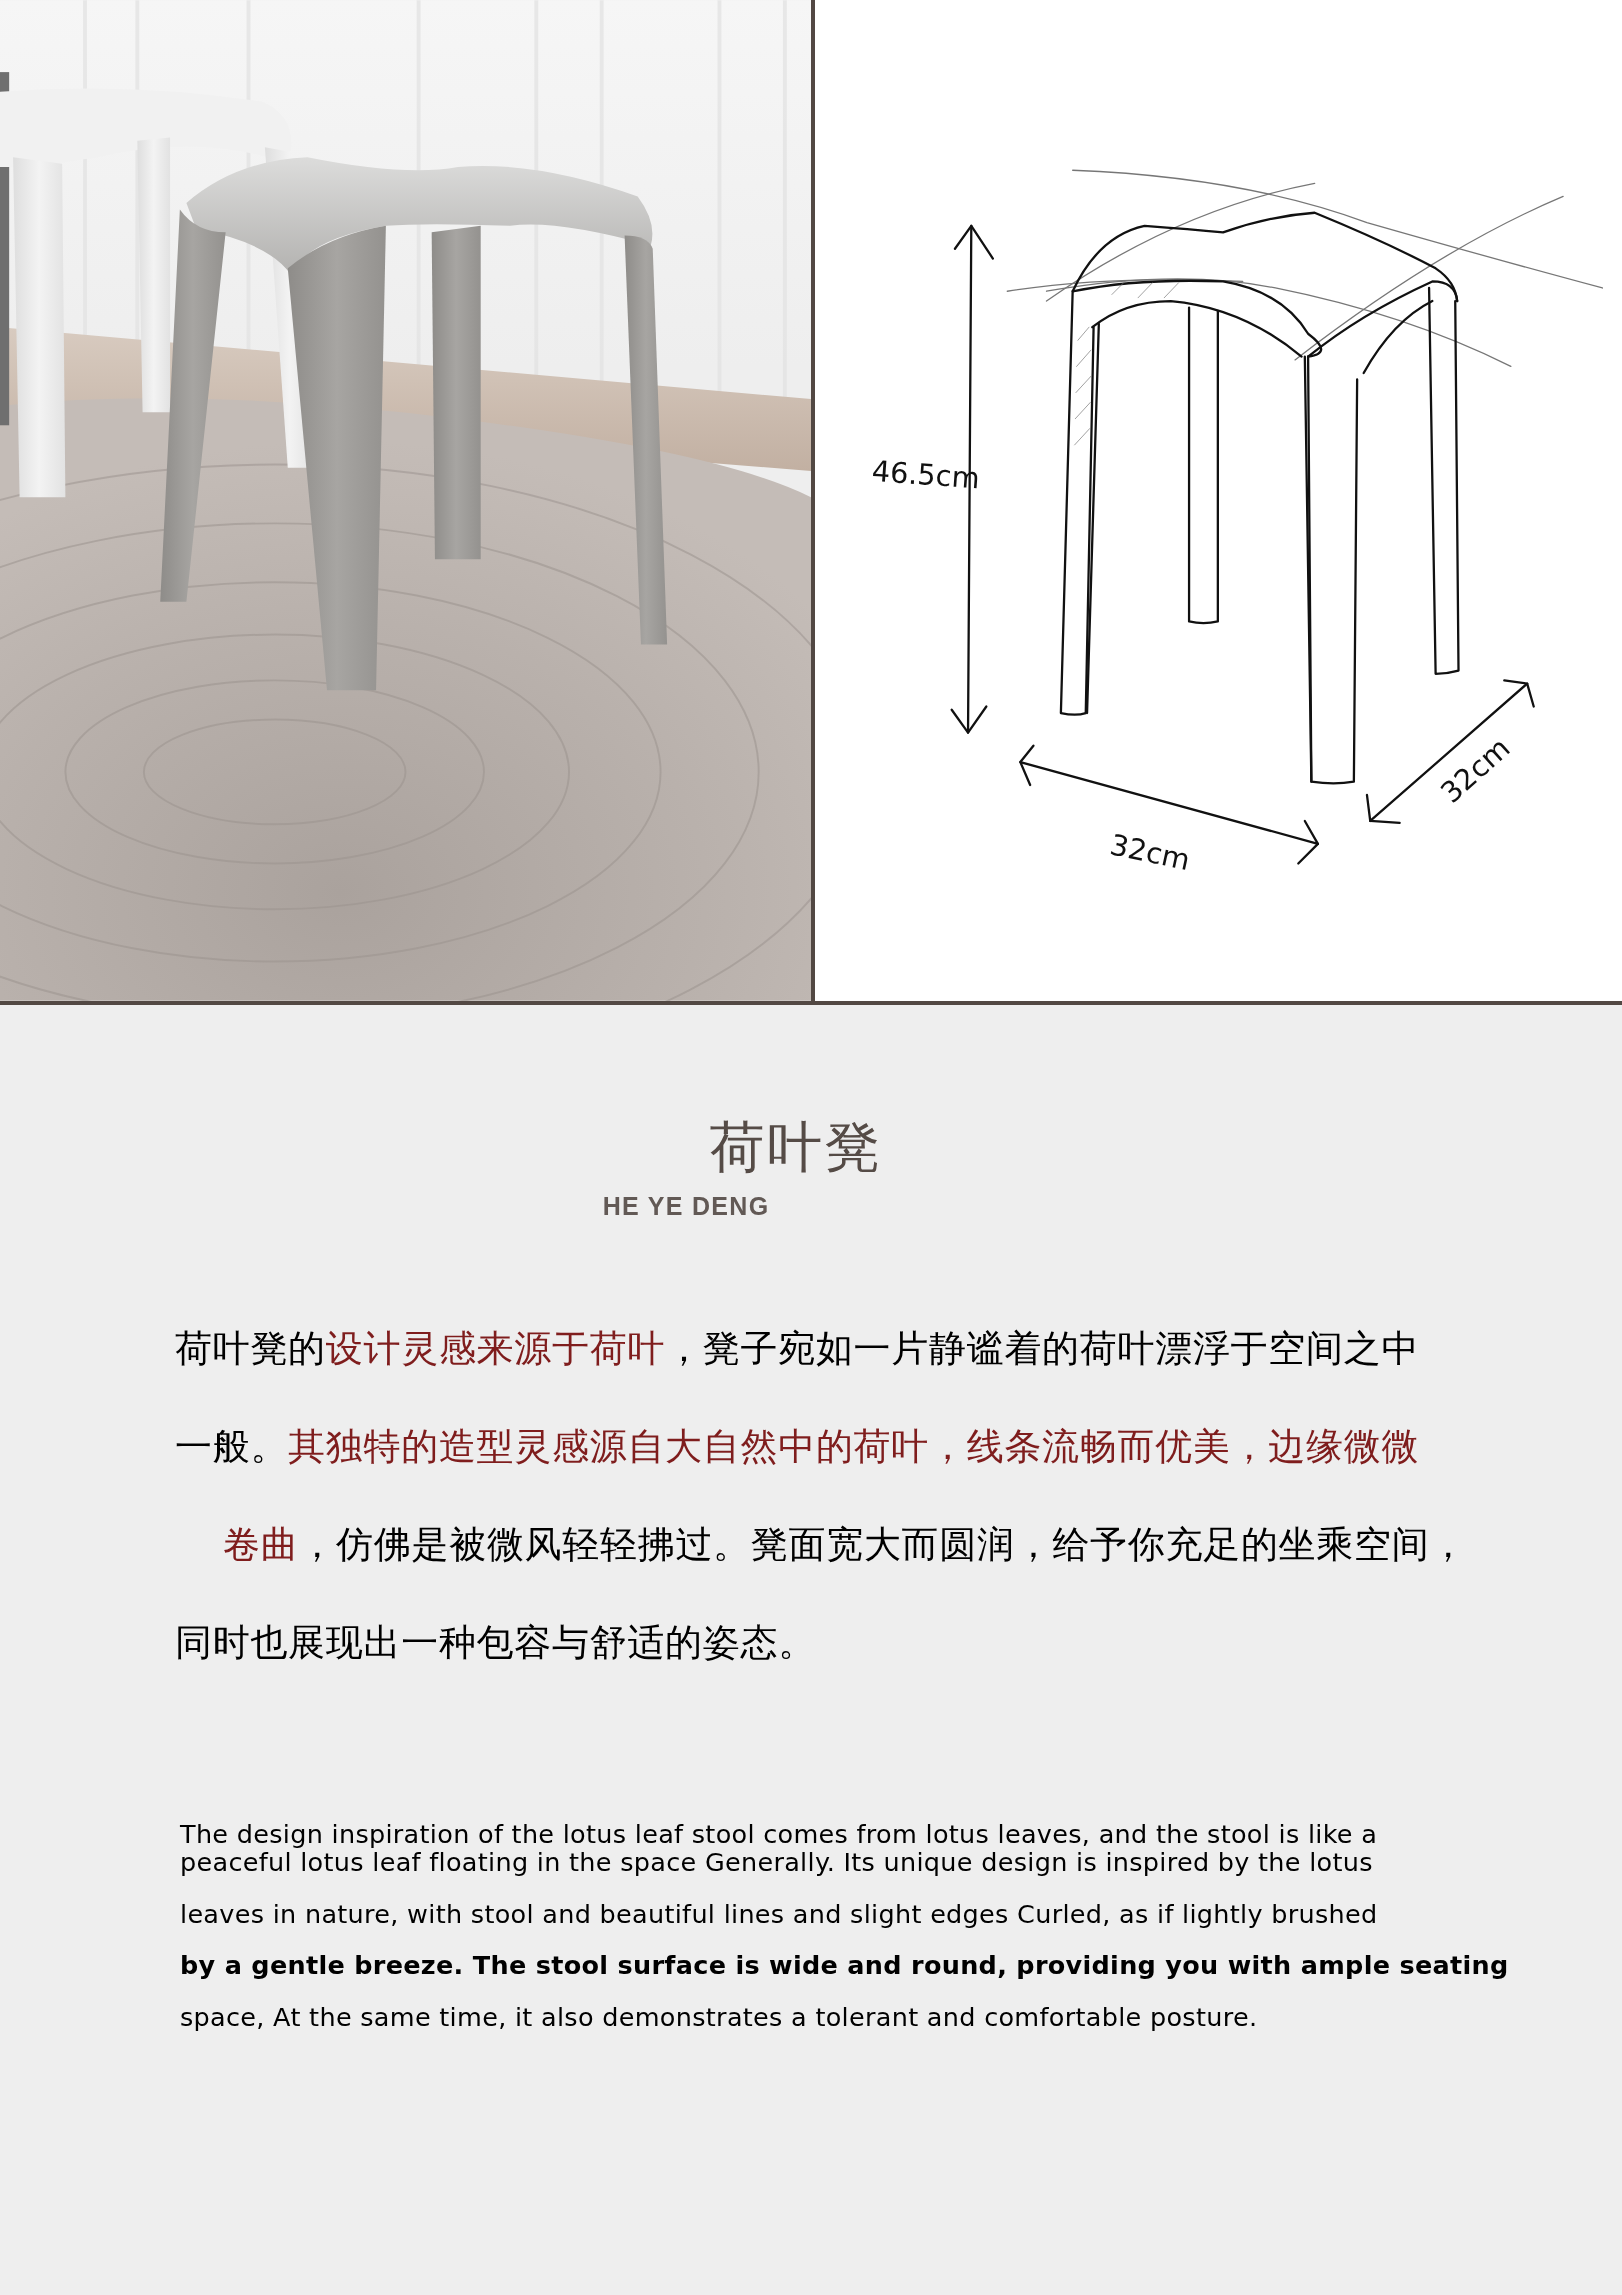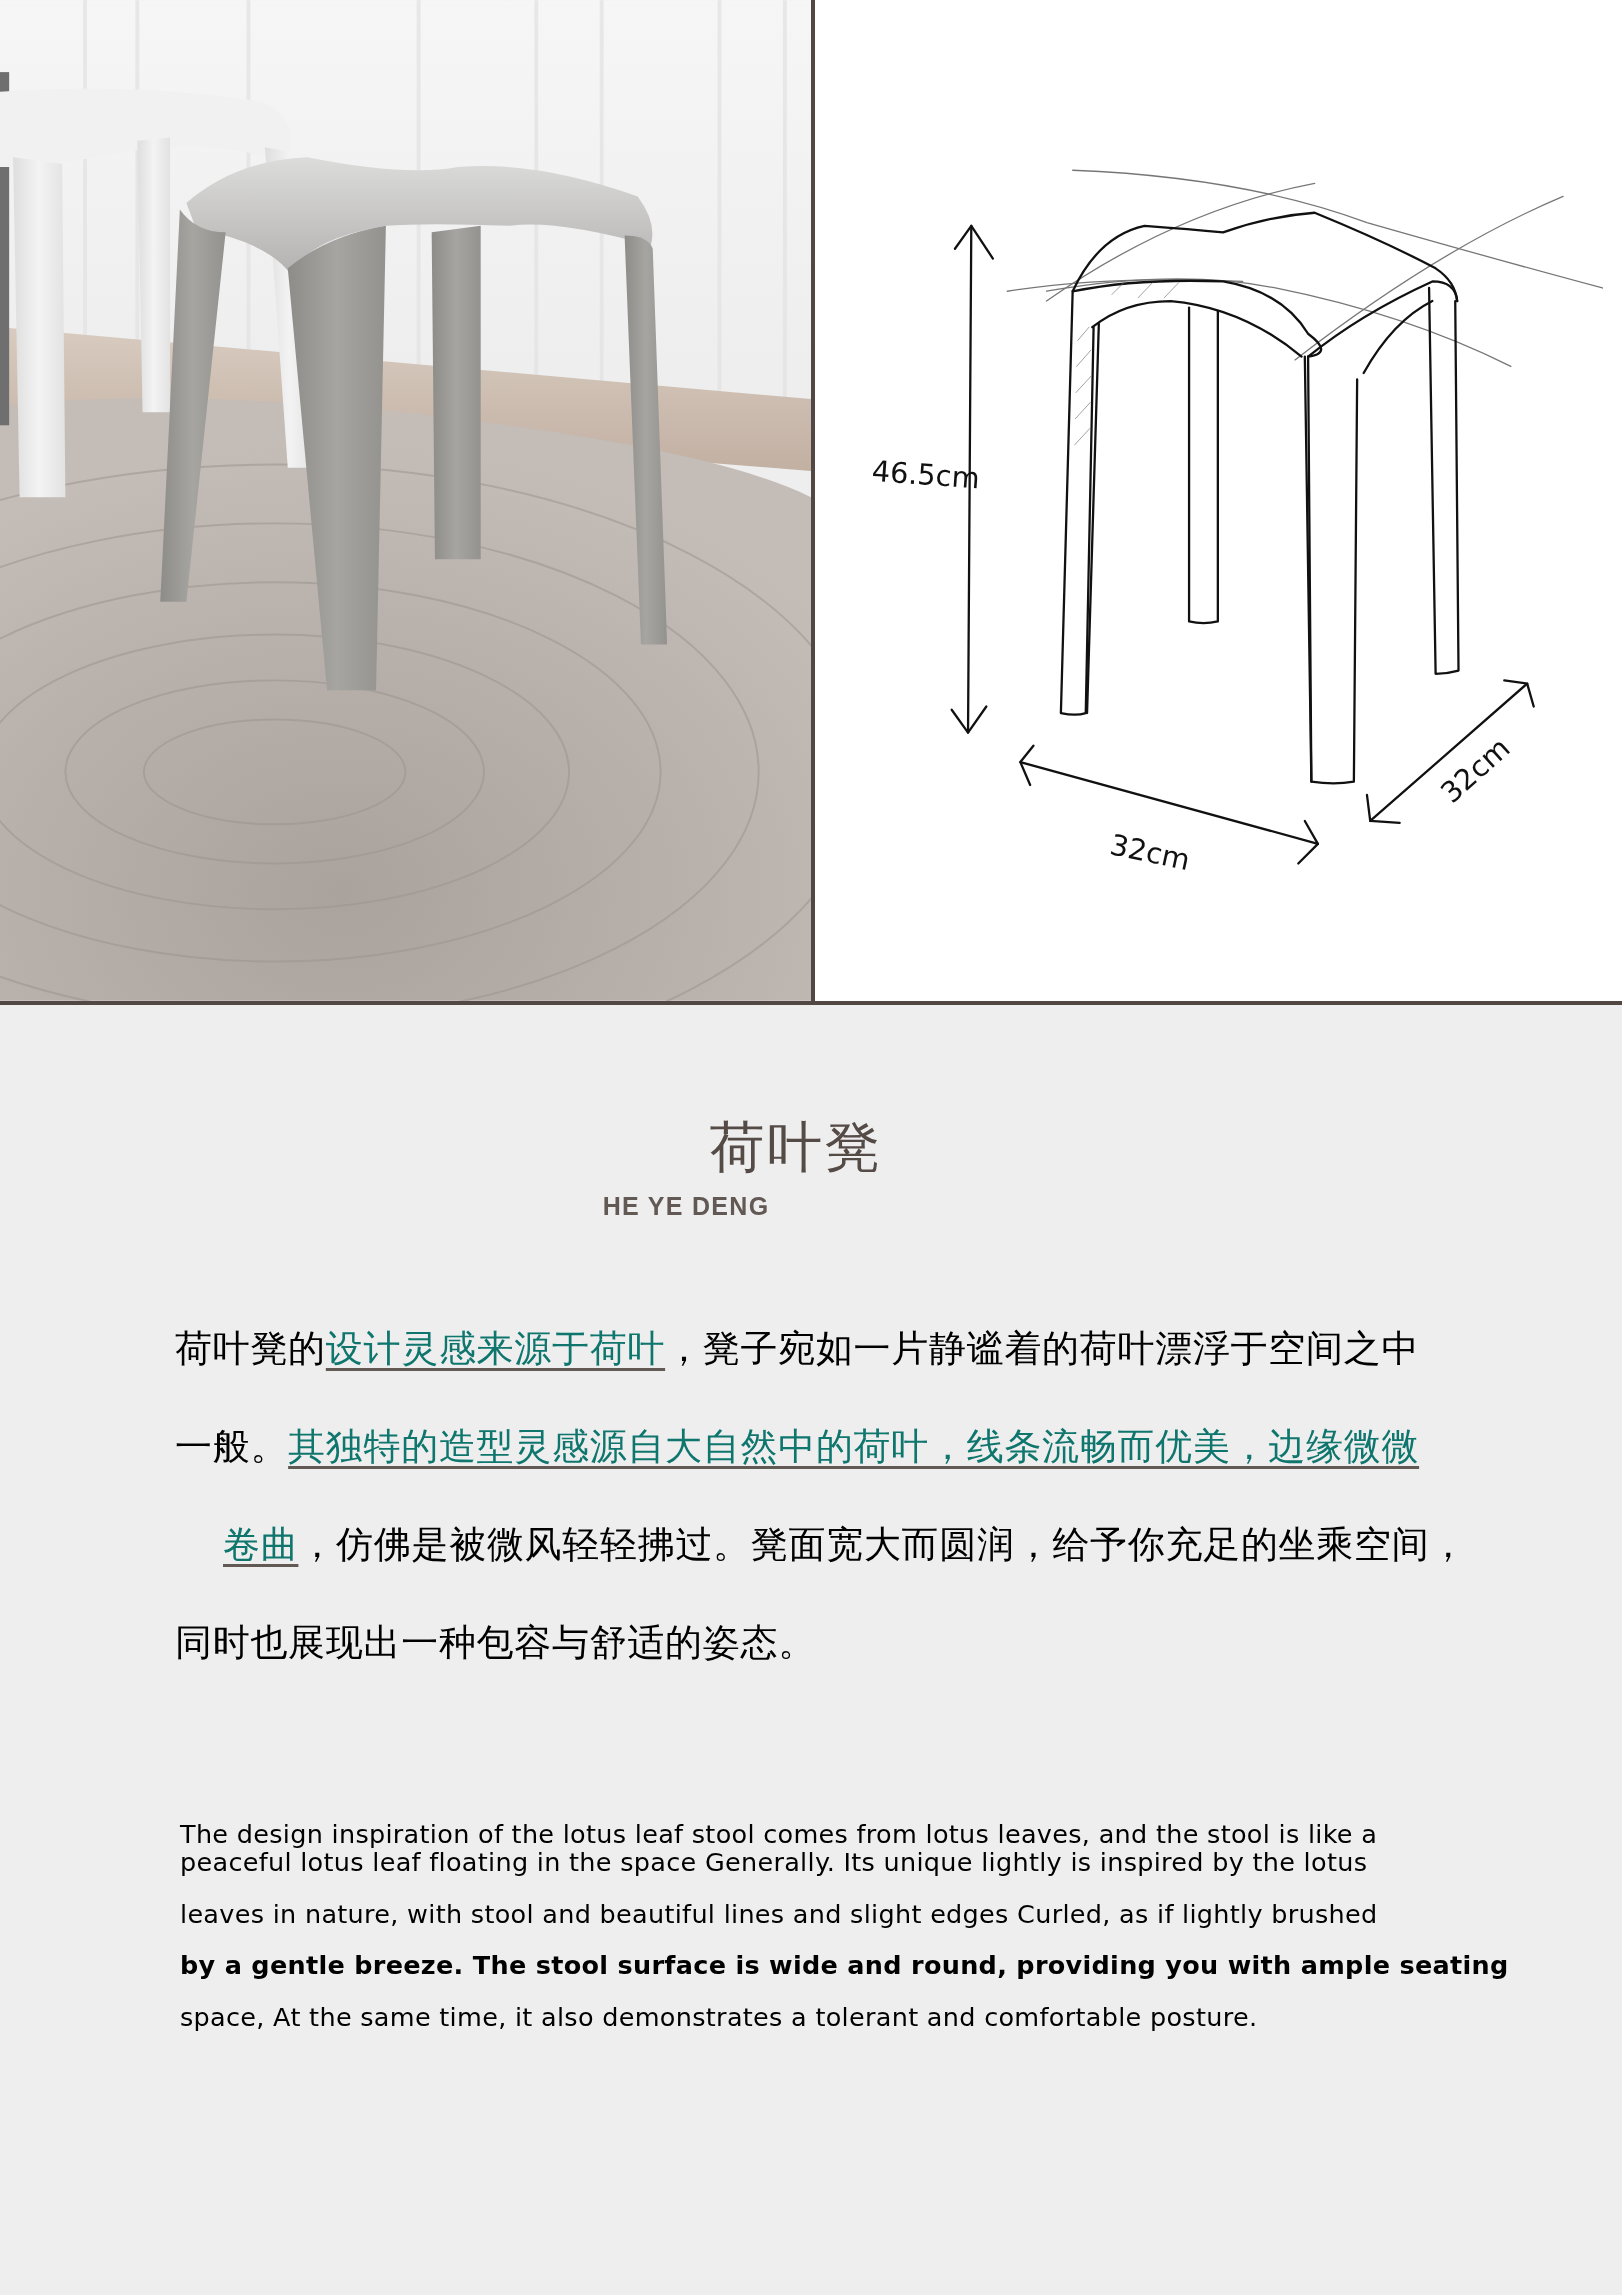--- a/index.html
+++ b/index.html
@@ -9,21 +9,21 @@
   .vdiv { position:absolute; left:811px; top:0; width:3.9px; height:1005px; background:#524843; }
   .hdiv { position:absolute; left:0; top:1001px; width:1623px; height:3.9px; background:#524843; }
   .sketch { position:absolute; left:815px; top:0; width:807px; height:1001px; background:#ffffff; }
   .title { position:absolute; left:0; width:1592px; top:1120px; text-align:center;
            font-size:55px; color:#554b46; font-family:"DejaVu Sans", sans-serif; letter-spacing:2.6px; line-height:1; }
   .subtitle { position:absolute; left:0; width:1372px; top:1194px; text-align:center;
               font-size:25px; font-weight:bold; color:#625955; font-family:"Liberation Sans", sans-serif; letter-spacing:1.3px; line-height:1; }
   .zh { position:absolute; left:175px; width:1283px; }
   .zh-line { position:absolute; left:0; white-space:nowrap; font-size:37px; color:#000; line-height:1;
              font-family:"DejaVu Sans", sans-serif; letter-spacing:0.7px; }
-  .hl { color:#0f766e; text-decoration:underline; text-decoration-thickness:2.6px; text-underline-offset:6.5px; text-decoration-color:#625955; }
+  .hl { color:#7f1d1d; text-decoration-thickness:2.6px; text-underline-offset:6.5px; text-decoration-color:#625955; }
   .en { position:absolute; left:180px; width:1283px; }
   .en-line { position:absolute; left:0; white-space:nowrap; font-size:25.5px; color:#000; line-height:1;
              font-family:"DejaVu Sans", sans-serif; letter-spacing:0.3px; }
   .dim { font-family:"DejaVu Sans", sans-serif; font-size:44px; fill:#111; }
 </style>
 </head>
 <body>
 
 <div class="photo">
   <svg width="811" height="1001" viewBox="0 0 1240 1530" xmlns="http://www.w3.org/2000/svg">
@@ -172,18 +172,18 @@
   <div class="zh-line" style="top:1526px;margin-left:48px;">
     <span class="hl">卷曲</span><span>，仿佛是被微风轻轻拂过。凳面宽大而圆润，给予你充足的坐乘空间，</span>
   </div>
   <div class="zh-line" style="top:1624px;">
     <span>同时也展现出一种包容与舒适的姿态。</span>
   </div>
 </div>
 
 <div class="en">
   <div class="en-line" style="top:1798px;margin-top:24px;">The design inspiration of the lotus leaf stool comes from lotus leaves, and the stool is like a</div>
-  <div class="en-line" style="top:1850px;">peaceful lotus leaf floating in the space Generally. Its unique lightly is inspired by the lotus</div>
+  <div class="en-line" style="top:1850px;">peaceful lotus leaf floating in the space Generally. Its unique design is inspired by the lotus</div>
   <div class="en-line" style="top:1902px;">leaves in nature, with stool and beautiful lines and slight edges Curled, as if lightly brushed</div>
   <div class="en-line" style="top:1953px;font-weight:bold;">by a gentle breeze. The stool surface is wide and round, providing you with ample seating</div>
   <div class="en-line" style="top:2005px;">space, At the same time, it also demonstrates a tolerant and comfortable posture.</div>
 </div>
 
 
 </body></html>

